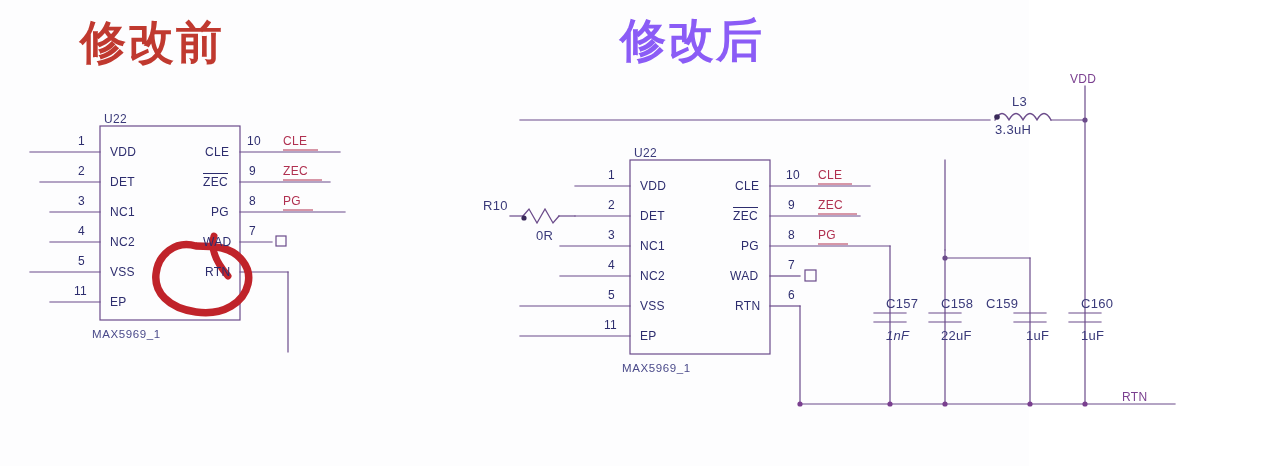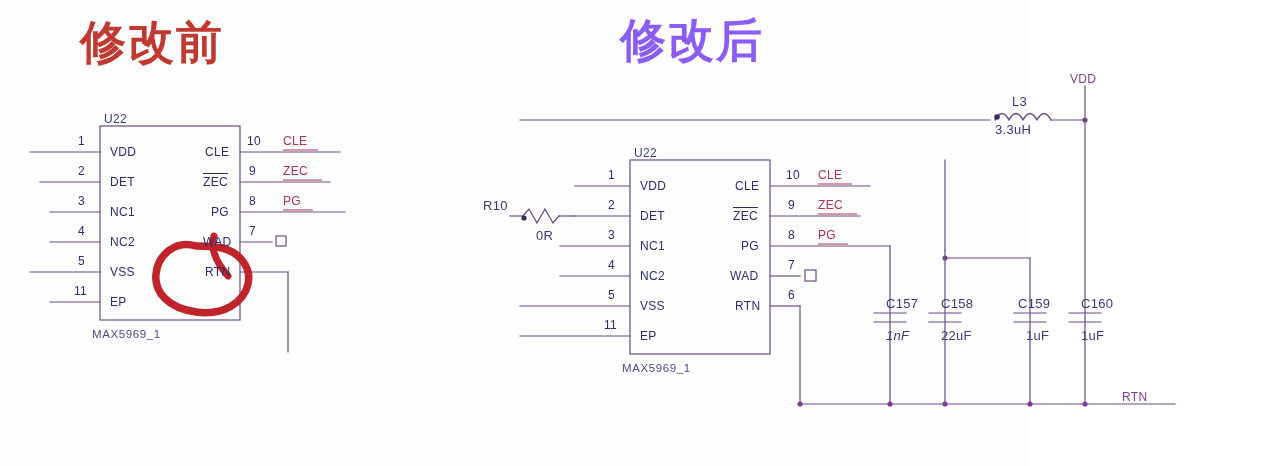--- a/index.html
+++ b/index.html
@@ -243,19 +243,19 @@
 
   <div class="lbl purple" style="left:1070px; top:72px;">VDD</div>
   <div class="lbl purple" style="left:1122px; top:390px;">RTN</div>
 
   <div class="lbl small" style="left:886px; top:296px;">C157</div>
   <div class="lbl small" style="left:886px; top:328px;font-style:italic;">1nF</div>
 
   <div class="lbl small" style="left:941px; top:296px;">C158</div>
   <div class="lbl small" style="left:941px; top:328px;">22uF</div>
 
-  <div class="lbl small" style="left:1018px; top:296px;">C159</div>
+  <div class="lbl small" style="left:986px; top:296px;">C159</div>
   <div class="lbl small" style="left:1026px; top:328px;">1uF</div>
 
   <div class="lbl small" style="left:1081px; top:296px;">C160</div>
   <div class="lbl small" style="left:1081px; top:328px;">1uF</div>
 
 </div>
 
 </body></html>

